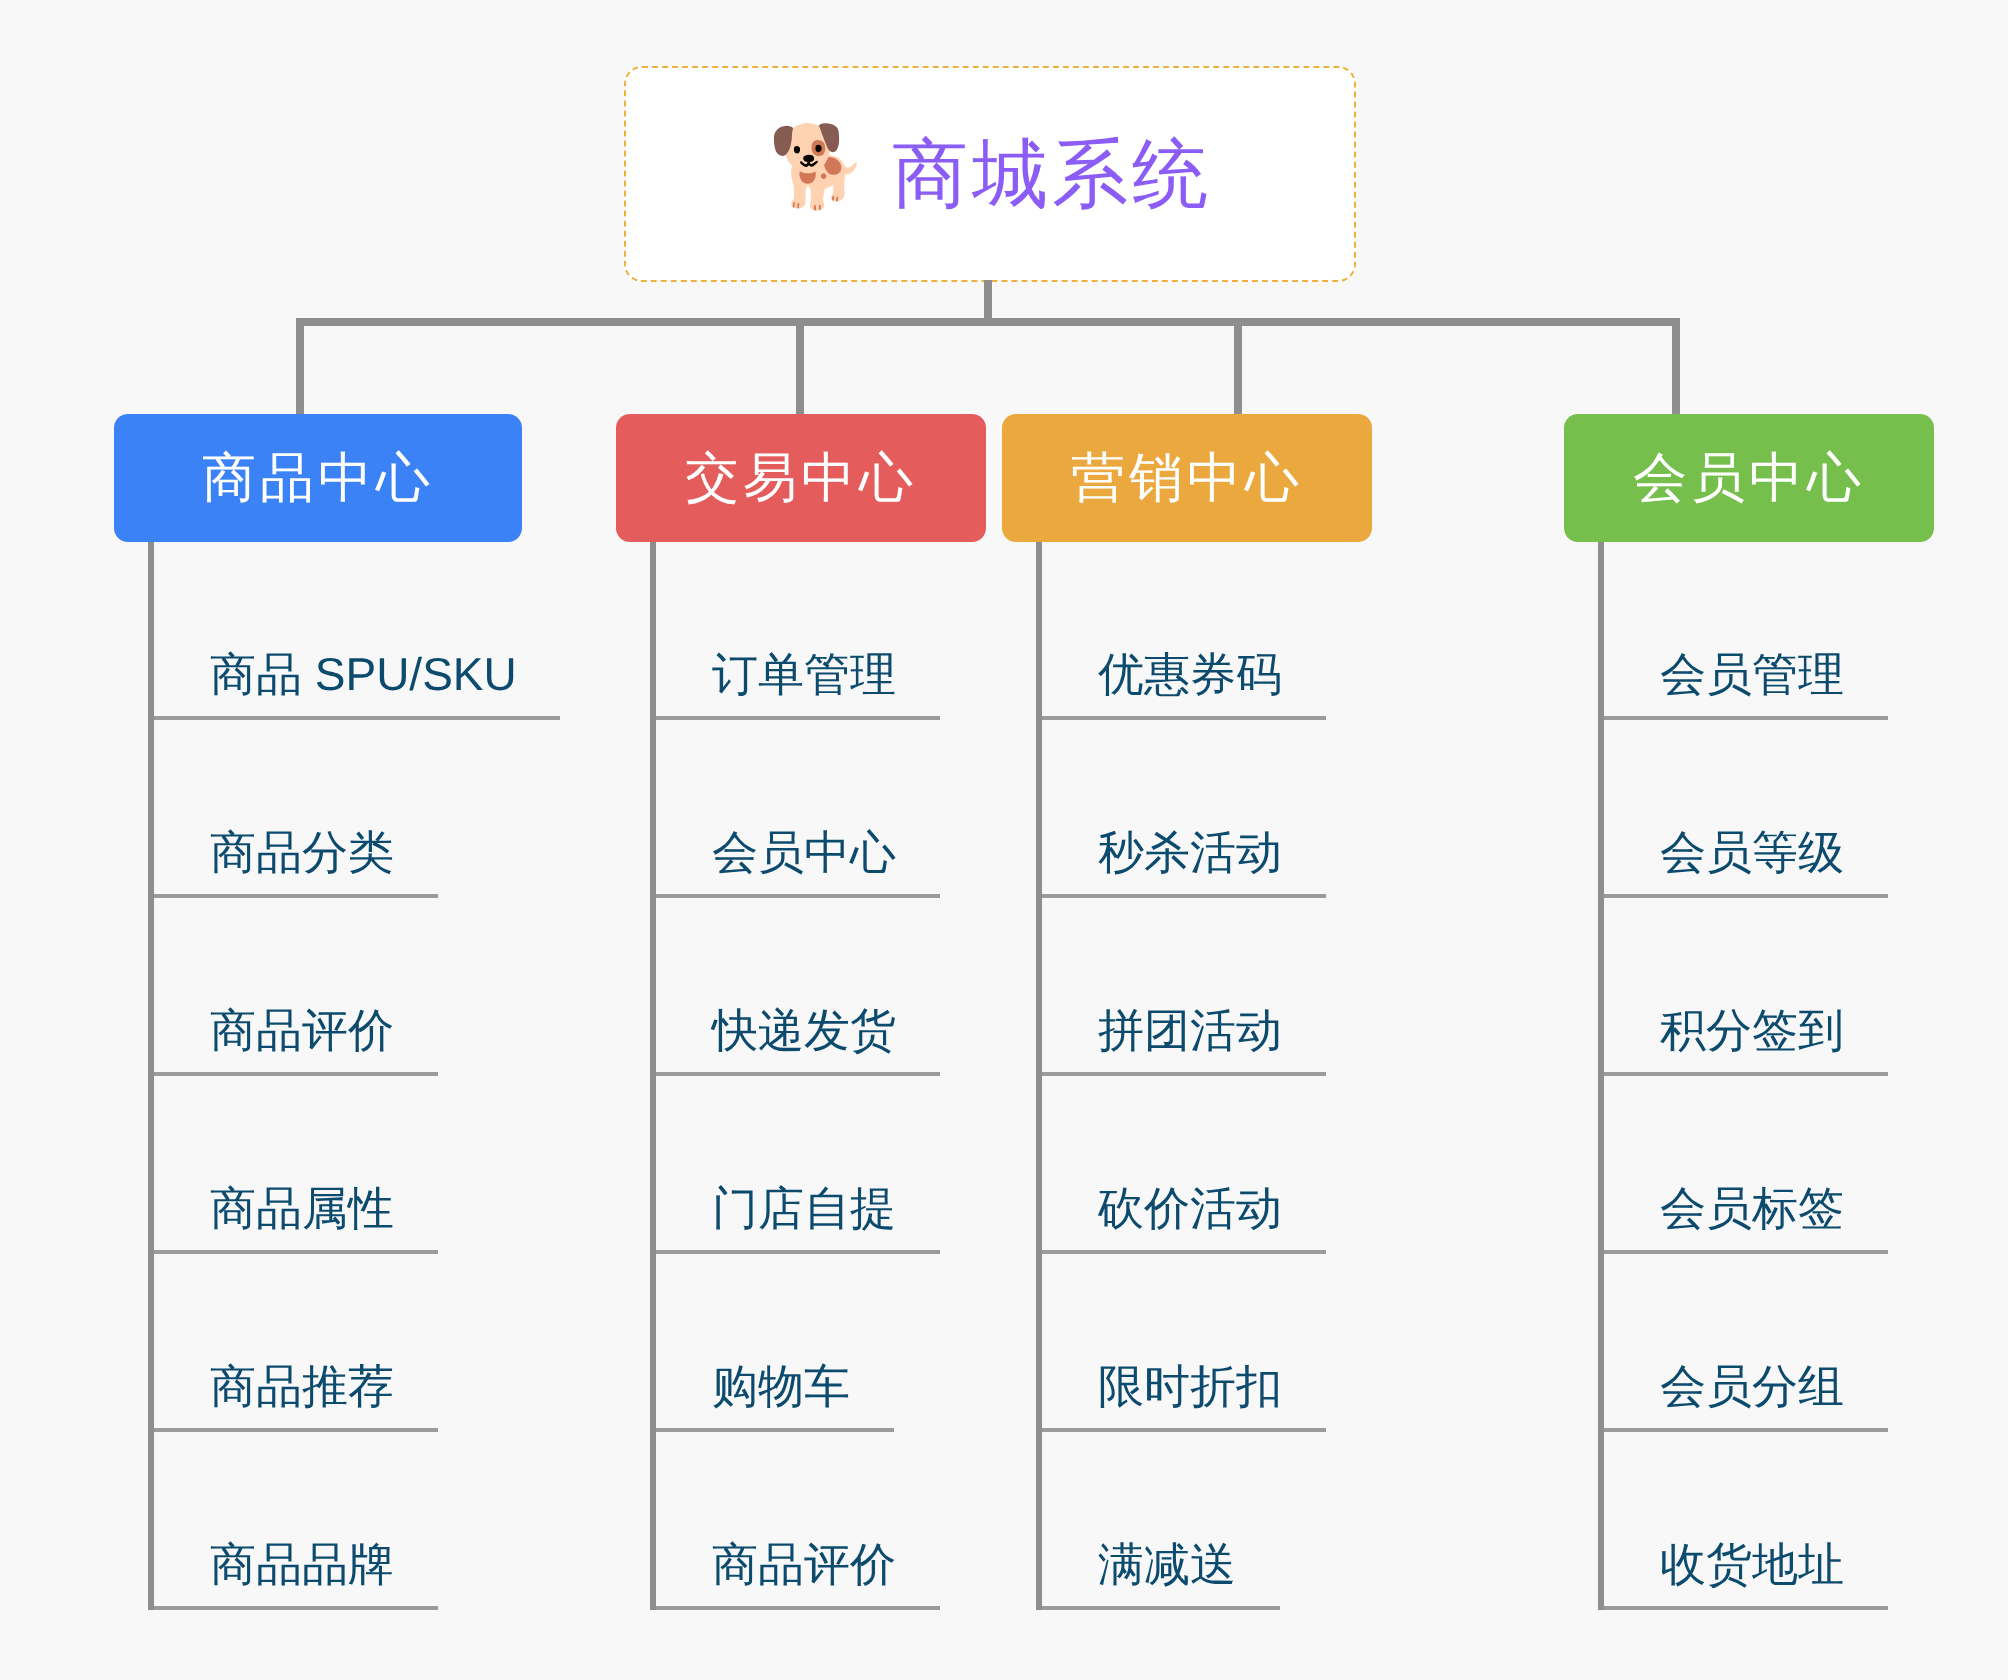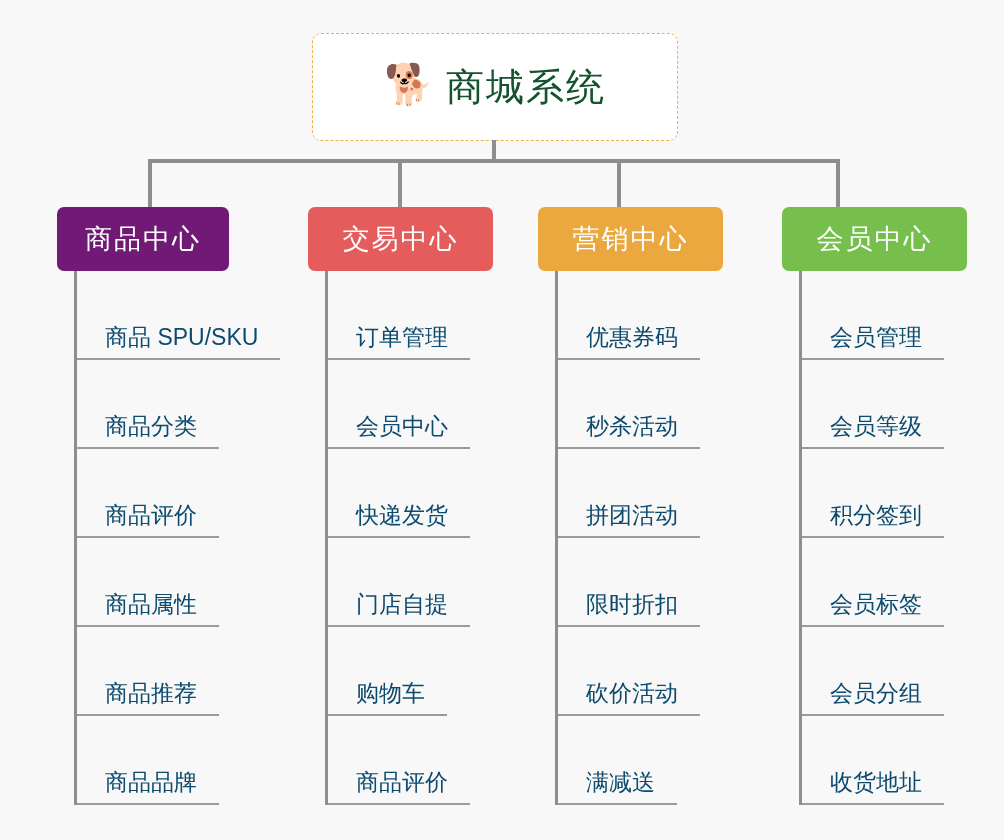--- a/index.html
+++ b/index.html
@@ -40,21 +40,21 @@
   .root-icon {
     font-size: 40px;
     line-height: 1;
     display: inline-block;
     width: 46px;
     height: 46px;
     text-align: center;
   }
   .root-label {
     font-size: 38px;
-    color: #14532d;
+    color: #8b5cf6;
     letter-spacing: 2px;
     white-space: nowrap;
   }
 
   
   .conn {
     position: absolute;
     background: #8e8e8e;
   }
   .conn-stem {
@@ -148,21 +148,21 @@
 
   <div class="conn conn-stem"></div>
   <div class="conn conn-bar"></div>
   <div class="conn conn-drop" style="left:148px;"></div>
   <div class="conn conn-drop" style="left:398px;"></div>
   <div class="conn conn-drop" style="left:617px;"></div>
   <div class="conn conn-drop" style="left:836px;"></div>
 
   <div id="columns-host">
       <div class="column" style="left: 57px; width: 188px;">
-        <div class="cat-box" style="background: #701a75; width: 172px;">
+        <div class="cat-box" style="background: #3b82f6; width: 204px;">
           <span>商品中心</span>
         </div>
         <div class="leaf-list">
           <div class="trunk" style="height: 534px;"></div>
           <div class="leaf">
             <div class="leaf-inner"><span class="leaf-label">商品 SPU/SKU</span><div class="leaf-rule"></div></div>
           </div>
           <div class="leaf">
             <div class="leaf-inner"><span class="leaf-label">商品分类</span><div class="leaf-rule"></div></div>
           </div>
@@ -199,40 +199,40 @@
             <div class="leaf-inner"><span class="leaf-label">门店自提</span><div class="leaf-rule"></div></div>
           </div>
           <div class="leaf">
             <div class="leaf-inner"><span class="leaf-label">购物车</span><div class="leaf-rule"></div></div>
           </div>
           <div class="leaf">
             <div class="leaf-inner"><span class="leaf-label">商品评价</span><div class="leaf-rule"></div></div>
           </div>
         </div>
       </div>
-      <div class="column" style="left: 538px; width: 185px;">
+      <div class="column" style="left: 501px; width: 185px;">
         <div class="cat-box" style="background: rgb(234, 168, 63); width: 185px;">
           <span>营销中心</span>
         </div>
         <div class="leaf-list">
           <div class="trunk" style="height: 534px;"></div>
           <div class="leaf">
             <div class="leaf-inner"><span class="leaf-label">优惠券码</span><div class="leaf-rule"></div></div>
           </div>
           <div class="leaf">
             <div class="leaf-inner"><span class="leaf-label">秒杀活动</span><div class="leaf-rule"></div></div>
           </div>
           <div class="leaf">
             <div class="leaf-inner"><span class="leaf-label">拼团活动</span><div class="leaf-rule"></div></div>
           </div>
           <div class="leaf">
+            <div class="leaf-inner"><span class="leaf-label">砍价活动</span><div class="leaf-rule"></div></div>
+          </div>
+          <div class="leaf">
             <div class="leaf-inner"><span class="leaf-label">限时折扣</span><div class="leaf-rule"></div></div>
-          </div>
-          <div class="leaf">
-            <div class="leaf-inner"><span class="leaf-label">砍价活动</span><div class="leaf-rule"></div></div>
           </div>
           <div class="leaf">
             <div class="leaf-inner"><span class="leaf-label">满减送</span><div class="leaf-rule"></div></div>
           </div>
         </div>
       </div>
       <div class="column" style="left: 782px; width: 185px;">
         <div class="cat-box" style="background: rgb(118, 191, 76); width: 185px;">
           <span>会员中心</span>
         </div>

